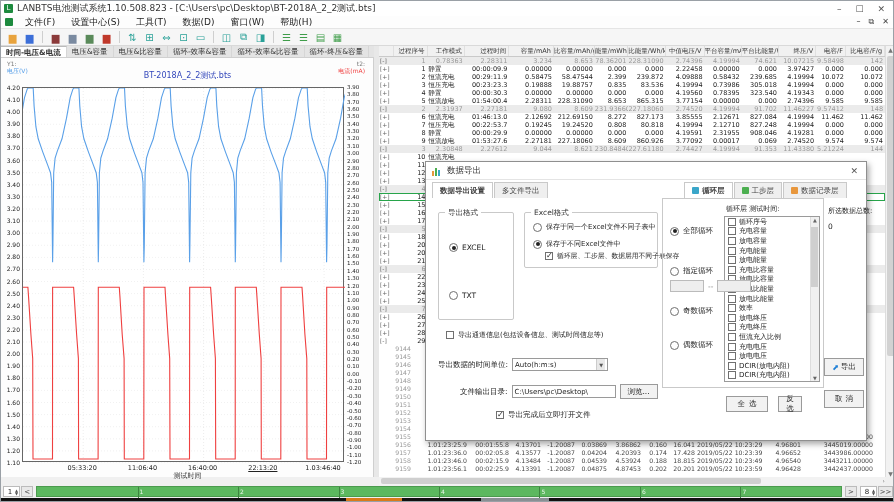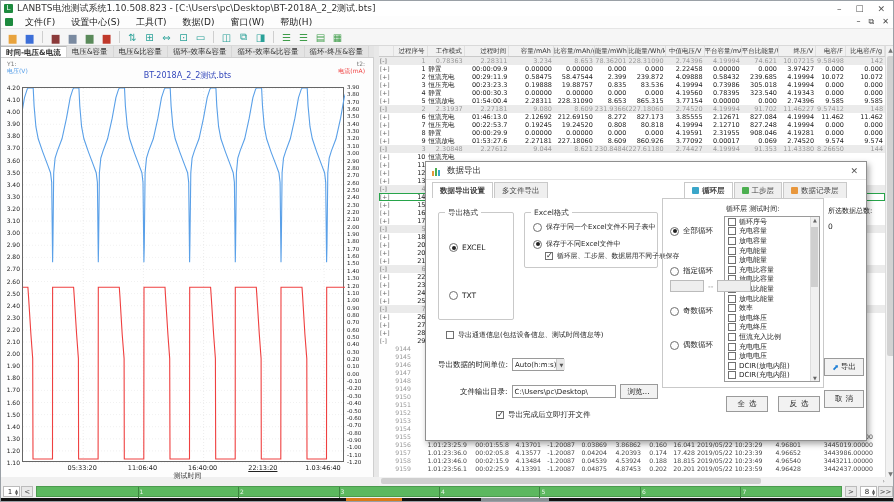--- a/index.html
+++ b/index.html
@@ -503,21 +503,21 @@
           <span class="td" style="width: 40px;">2.30848</span>
           <span class="td" style="width: 48px;">2.27612</span>
           <span class="td" style="width: 48px;">9.044</span>
           <span class="td" style="width: 44px;">8.621</span>
           <span class="td" style="width: 36px;">230.84840</span>
           <span class="td" style="width: 40px;">227.61180</span>
           <span class="td" style="width: 42px;">2.74427</span>
           <span class="td" style="width: 40px;">4.19994</span>
           <span class="td" style="width: 40px;">91.353</span>
           <span class="td" style="width: 40px;">11.43380</span>
-          <span class="td" style="width: 32px;">8.26650</span>
+          <span class="td" style="width: 32px;">5.21224</span>
           <span class="td" style="width: 42px;">144</span>
         </div>
         <div class="trow">
           <span class="td l tree" style="width: 16px;">[+]</span>
           <span class="td" style="width: 36px;">10</span>
           <span class="td l" style="width: 40px;">恒流充电</span>
           <span class="td" style="width: 48px;"></span>
           <span class="td" style="width: 48px;"></span>
           <span class="td" style="width: 44px;"></span>
           <span class="td" style="width: 36px;"></span>
@@ -1229,21 +1229,21 @@
     </div>
 
 
     <div class="drow" style="left:20px;top:168px;font-size:7px;">
         <span class="cbx"></span>
         <span>导出通道信息(包括设备信息、测试时间信息等)</span>
       </div>
 
     <div class="drow" style="left:12px;top:196px;">
       <span>导出数据的时间单位:</span>
-      <span class="combo" style="width:52px;">
+      <span class="combo" style="width:96px;">
           <span>Auto(h:m:s)</span>
           <span class="arr">▼</span>
         </span>
     </div>
 
     <div class="drow" style="left:34px;top:222px;">
       <span>文件输出目录:</span>
       <span class="tinput" style="width:104px;">C:\Users\pc\Desktop\</span>
       <span class="dbtn" style="width:38px;height:15px;">浏览...</span>
     </div>
@@ -1321,21 +1321,21 @@
         <div class="citem">
           <span class="cbx"></span>
           <span>DCIR(放电内阻)</span>
         </div>
         <div class="citem">
           <span class="cbx"></span>
           <span>DCIR(充电内阻)</span>
         </div>
       </div>
     <span class="dbtn" style="position:absolute;left:300px;top:234px;width:42px;height:16px;letter-spacing:4px;padding-left:4px;">全选</span>
-    <span class="dbtn" style="position:absolute;left:352px;top:234px;width:42px;height:16px;letter-spacing:4px;padding-left:4px;">反选</span>
+    <span class="dbtn" style="position:absolute;left:352px;top:234px;width:24px;height:16px;letter-spacing:4px;padding-left:4px;">反选</span>
 
     <div class="drow" style="left:402px;top:44px;font-size:7px;">所选数据总数:</div>
     <div class="drow" style="left:402px;top:60px;">0</div>
     <span class="dbtn" style="position:absolute;left:398px;top:196px;width:40px;height:18px;gap:2px;">
         <span style="color:#1e7fd6;font-size:8px;">⬈</span>
         <span>导出</span>
       </span>
     <span class="dbtn" style="position:absolute;left:398px;top:228px;width:40px;height:18px;letter-spacing:3px;padding-left:3px;">取消</span>
   <div class="drow" style="left: 244px; top: 64px;">
         <span class="rb on"></span>

